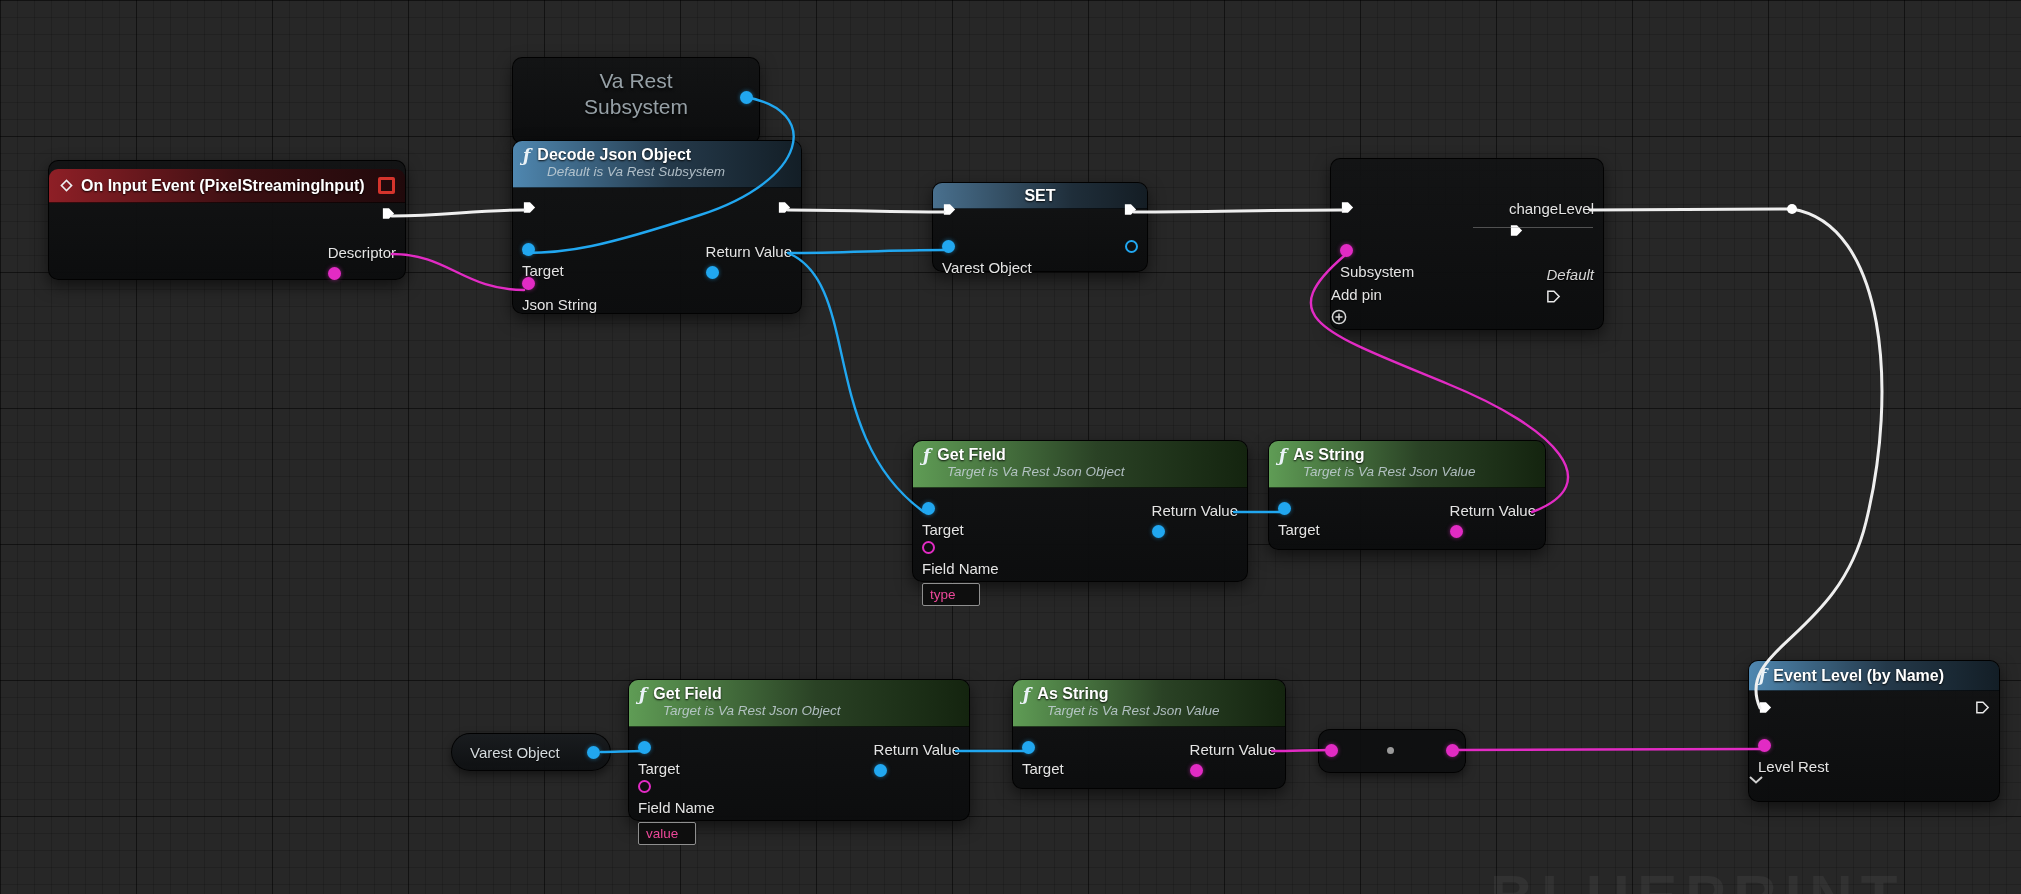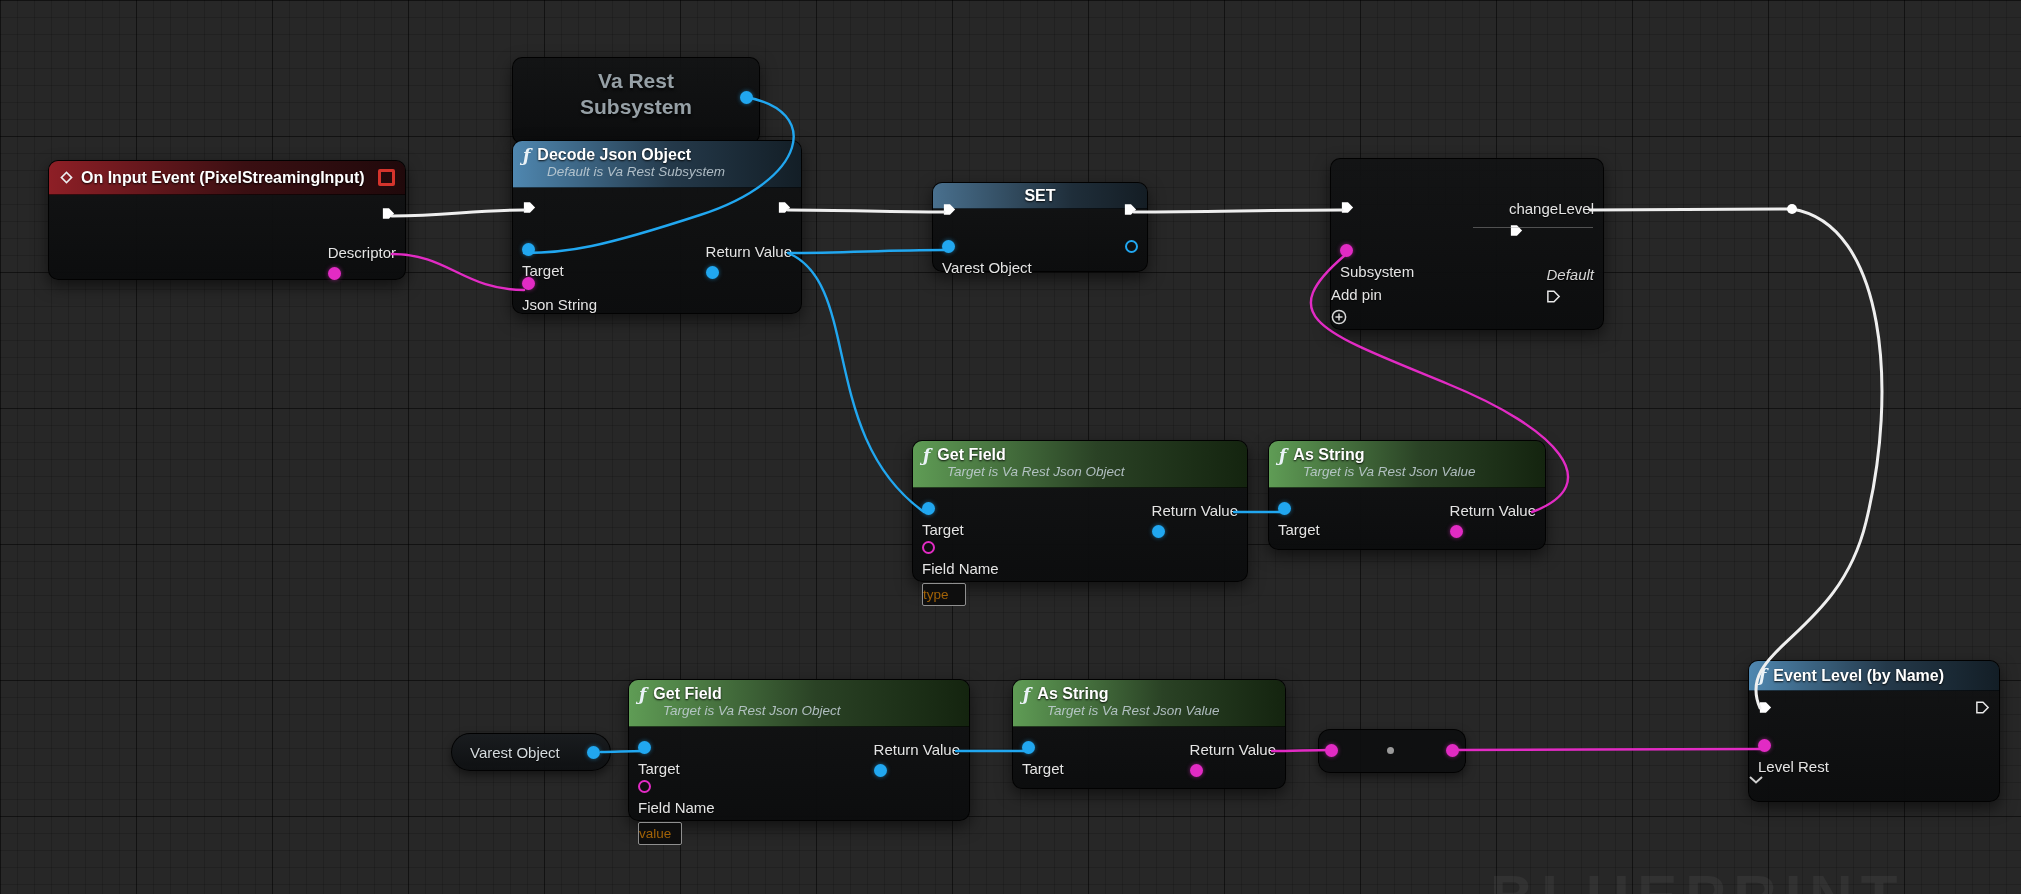--- a/index.html
+++ b/index.html
@@ -28,21 +28,21 @@
     border-radius:10px;
     box-shadow:0 6px 16px rgba(0,0,0,.55);
     color:#e6e6e6;
   }
   .hdr{position:absolute;left:0;top:0;right:0;border-radius:9px 9px 0 0;border-bottom:1px solid rgba(0,0,0,.6);box-sizing:border-box;}
   .hdr1{display:flex;align-items:center;gap:7px;padding:0 10px;}
   .hdr2{height:47px;padding:5px 10px 0;}
   .trow{display:flex;align-items:center;gap:7px;}
   .ttl{font-size:16px;font-weight:bold;color:#fff;text-shadow:0 1px 2px rgba(0,0,0,.9);white-space:nowrap;}
   .sub{font-size:13.5px;font-style:italic;color:#c6d2d9;opacity:.85;margin-left:24px;white-space:nowrap;}
-  .hdr-event{height:34px;background:linear-gradient(90deg,var(--event-header,#8e1f26),#3a0f12 55%,#20090b);}
+  .hdr-event{height:34px;background:linear-gradient(90deg,var(--event-header,#8e1f26),#3a0f12 55%,#20090b);margin-top:8px;}
   .hdr-fn{background:linear-gradient(90deg,var(--function-header,#4f87b0),#24394a 55%,#131e26);}
   .hdr-set{height:26px;background:linear-gradient(90deg,#49708e,#1f2e3a 65%,#141d24);display:flex;align-items:center;justify-content:center;}
   .hdr-switch{height:34px;background:linear-gradient(90deg,var(--switch-header,#a8ad2e),#45470f 58%,#222409);}
   .hdr-green{background:linear-gradient(90deg,var(--pure-header,#5f9c55),#2a4225 55%,#14240f);}
 
   .row{position:absolute;height:22px;display:flex;align-items:flex-start;gap:6px;font-size:15px;color:#e4e4e4;white-space:nowrap;flex-direction:column;}
   .row.l{left:9px;}
   .row.r{right:9px;}
   .row.c{left:0;right:0;justify-content:center;}
   .lbl{text-shadow:0 1px 1px rgba(0,0,0,.8);}
@@ -50,24 +50,24 @@
 
   .pc{width:13px;height:13px;border-radius:50%;flex:none;box-sizing:border-box;}
   .pc.obj.filled{background:var(--object-pin,#21a7f0);box-shadow:0 0 4px rgba(33,167,240,.55);}
   .pc.obj.hollow{border:2.5px solid var(--object-pin,#21a7f0);background:transparent;}
   .pc.str.filled{background:var(--string-pin,#e22bc4);box-shadow:0 0 4px rgba(226,43,196,.55);}
   .pc.str.hollow{border:2.5px solid var(--string-pin,#e22bc4);background:transparent;}
   .pe{flex:none;display:block;}
 
   .fico{font-family:"DejaVu Serif",serif;font-style:italic;font-weight:bold;font-size:17px;color:#eaf2f7;flex:none;line-height:1;}
   .redsq{width:11px;height:11px;border:3px solid #d5342c;border-radius:2px;margin-left:auto;flex:none;}
-  .tbox{display:inline-block;min-width:42px;height:21px;line-height:21px;padding:0 0;border:1px solid #8f8f8f;background:#0e0e0e;color:#a16207;font-size:13.5px;border-radius:2px;}
+  .tbox{display:inline-block;min-width:42px;height:21px;line-height:21px;padding:0 7px;border:1px solid #8f8f8f;background:#0e0e0e;color:#ec4899;font-size:13.5px;border-radius:2px;}
   .sep{position:absolute;height:1px;background:rgba(160,160,160,.45);}
 
-  .bigttl{position:absolute;left:0;right:0;top:10px;text-align:center;font-size:21px;font-weight:bold;color:#96a0a6;line-height:1.25;text-shadow:0 2px 3px rgba(0,0,0,.8);}
+  .bigttl{position:absolute;left:0;right:0;top:10px;text-align:center;font-size:21px;font-weight:normal;color:#96a0a6;line-height:1.25;text-shadow:0 2px 3px rgba(0,0,0,.8);}
   .pill{
     position:absolute;z-index:2;height:38px;border-radius:19px;
     background:linear-gradient(rgba(25,28,31,.97), rgba(14,16,18,.95));
     border:1px solid rgba(0,0,0,.9);box-shadow:0 4px 10px rgba(0,0,0,.5);
     display:flex;align-items:center;gap:8px;padding:0 10px 0 18px;color:#d4dadd;font-size:15px;
   }
   .reroute{
     position:absolute;z-index:2;height:42px;border-radius:12px;
     background:rgba(13,14,15,.9);border:1px solid rgba(0,0,0,.9);
     box-shadow:0 4px 10px rgba(0,0,0,.5);

